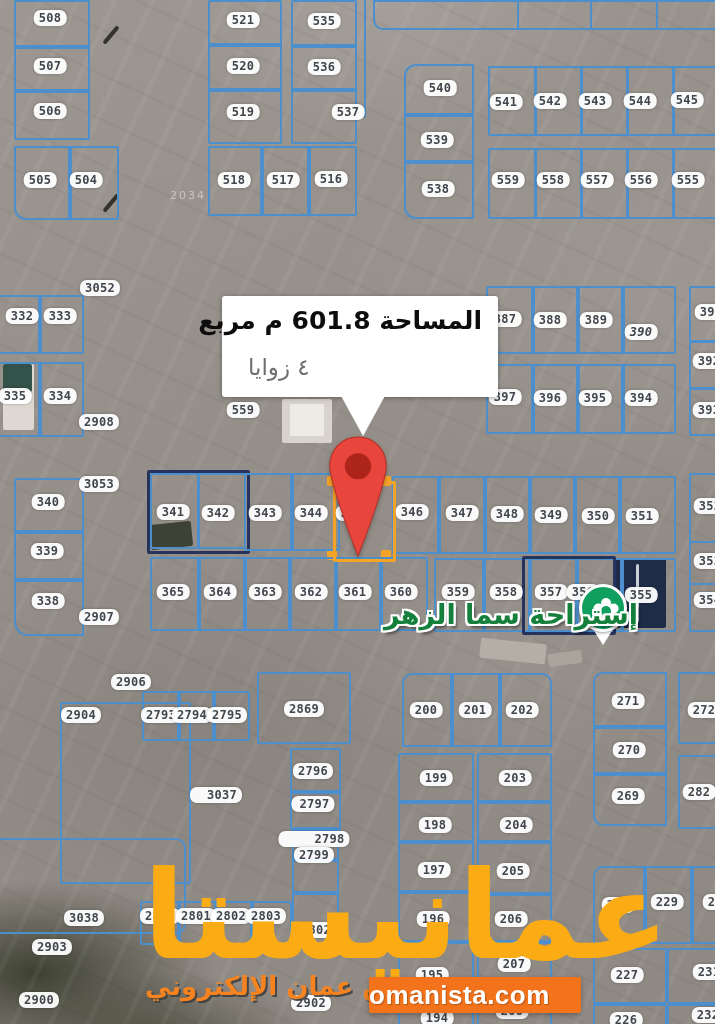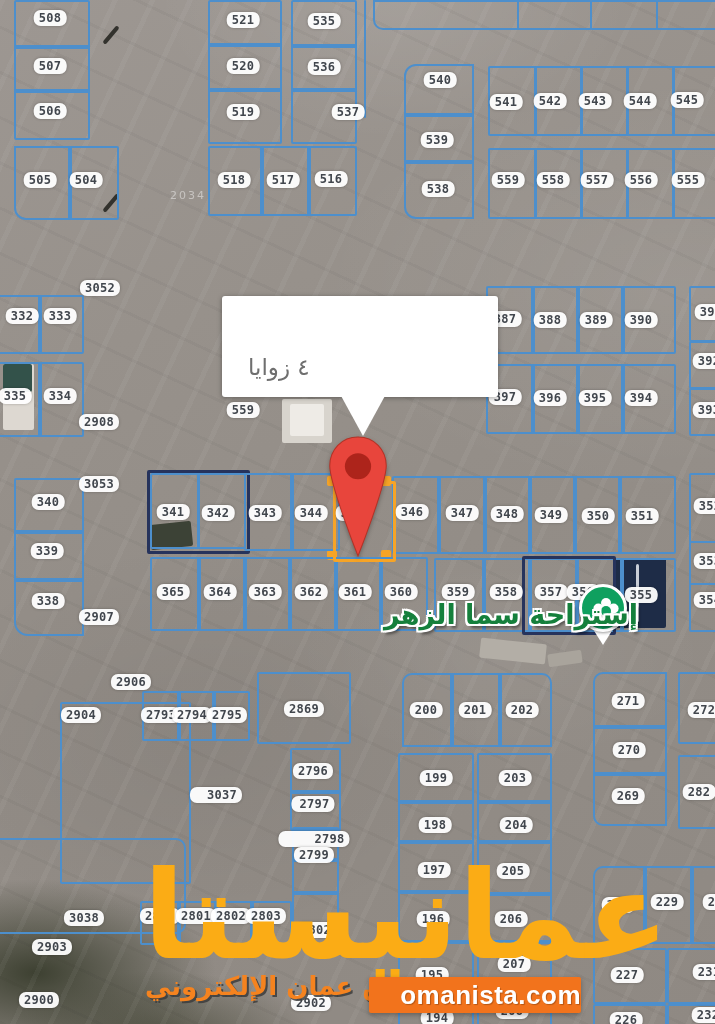--- a/index.html
+++ b/index.html
@@ -50,21 +50,21 @@
   .popup-pointer{position:absolute;left:340px;top:394px;width:0;height:0;z-index:6;
     border-left:23px solid transparent;border-right:23px solid transparent;border-top:42px solid #fff;}
   .pin{position:absolute;left:328px;top:436px;width:60px;height:121px;z-index:7;
     filter:drop-shadow(0 2px 2px rgba(0,0,0,.3));}
   
   .wm-logo{position:absolute;left:143px;top:845px;z-index:8;white-space:nowrap;direction:rtl;
     font:bold 122px "DejaVu Sans",sans-serif;color:#fbac15;line-height:1.18;letter-spacing:-2px;}
   .wm-tag{position:absolute;left:145px;top:971px;z-index:8;white-space:nowrap;direction:rtl;
     font:bold 26px "DejaVu Sans",sans-serif;color:#f5831f;text-shadow:2px 2px 0 rgba(60,60,60,.85);}
   .badge{position:absolute;left:369px;top:977px;width:212px;height:36px;background:#f2731c;border-radius:2px;
-    z-index:9;display:flex;align-items:center;justify-content:flex-end;box-shadow:0 2px 5px rgba(0,0,0,.3);}
+    z-index:9;display:flex;align-items:center;justify-content:flex-start;box-shadow:0 2px 5px rgba(0,0,0,.3);}
   .badge span{font:bold 26px "Liberation Sans",sans-serif;color:#fff;letter-spacing:.5px;
     text-shadow:1px 1px 1px rgba(0,0,0,.25);}
 </style>
 </head>
 <body>
 
 <div class="stage">
   <div id="gen">
       <div class="rect b" style="left: 14px; top: 0px; width: 72px; height: 45px;"></div>
       <div class="rect b" style="left: 14px; top: 45px; width: 72px; height: 44px;"></div>
@@ -207,21 +207,21 @@
       <div class="plot-label" style="left: 86px; top: 180px;">504</div>
       <div class="plot-label" style="left: 243px; top: 20px;">521</div>
       <div class="plot-label" style="left: 243px; top: 66px;">520</div>
       <div class="plot-label" style="left: 243px; top: 112px;">519</div>
       <div class="plot-label" style="left: 324px; top: 21px;">535</div>
       <div class="plot-label" style="left: 324px; top: 67px;">536</div>
       <div class="plot-label" style="left: 324px; top: 112px; margin-left: 24px;">537</div>
       <div class="plot-label" style="left: 234px; top: 180px;">518</div>
       <div class="plot-label" style="left: 283px; top: 180px;">517</div>
       <div class="plot-label" style="left: 331px; top: 179px;">516</div>
-      <div class="plot-label" style="left: 440px; top: 80px;">540</div>
+      <div class="plot-label" style="left: 440px; top: 88px; border-radius: 6px;">540</div>
       <div class="plot-label" style="left: 437px; top: 140px;">539</div>
       <div class="plot-label" style="left: 438px; top: 189px;">538</div>
       <div class="plot-label" style="left: 506px; top: 102px;">541</div>
       <div class="plot-label" style="left: 550px; top: 101px;">542</div>
       <div class="plot-label" style="left: 595px; top: 101px;">543</div>
       <div class="plot-label" style="left: 640px; top: 101px;">544</div>
       <div class="plot-label" style="left: 687px; top: 100px;">545</div>
       <div class="plot-label" style="left: 508px; top: 180px;">559</div>
       <div class="plot-label" style="left: 553px; top: 180px;">558</div>
       <div class="plot-label" style="left: 597px; top: 180px;">557</div>
@@ -230,21 +230,21 @@
       <div class="plot-label" style="left: 100px; top: 288px;">3052</div>
       <div class="plot-label" style="left: 22px; top: 316px;">332</div>
       <div class="plot-label" style="left: 60px; top: 316px;">333</div>
       <div class="plot-label" style="left: 15px; top: 396px;">335</div>
       <div class="plot-label" style="left: 60px; top: 396px;">334</div>
       <div class="plot-label" style="left: 99px; top: 422px;">2908</div>
       <div class="plot-label" style="left: 243px; top: 410px;">559</div>
       <div class="plot-label" style="left: 505px; top: 319px;">387</div>
       <div class="plot-label" style="left: 550px; top: 320px;">388</div>
       <div class="plot-label" style="left: 596px; top: 320px;">389</div>
-      <div class="plot-label" style="left: 641px; top: 320px;">390</div>
+      <div class="plot-label" style="left: 641px; top: 332px; font-style: italic;">390</div>
       <div class="plot-label" style="left: 711px; top: 312px;">391</div>
       <div class="plot-label" style="left: 709px; top: 361px;">392</div>
       <div class="plot-label" style="left: 709px; top: 410px;">393</div>
       <div class="plot-label" style="left: 505px; top: 397px;">397</div>
       <div class="plot-label" style="left: 550px; top: 398px;">396</div>
       <div class="plot-label" style="left: 595px; top: 398px;">395</div>
       <div class="plot-label" style="left: 641px; top: 398px;">394</div>
       <div class="plot-label" style="left: 99px; top: 484px;">3053</div>
       <div class="plot-label" style="left: 48px; top: 502px;">340</div>
       <div class="plot-label" style="left: 47px; top: 551px;">339</div>
@@ -328,20 +328,21 @@
 
   <div class="poi">
     <div class="poi-tail"></div>
     <div class="poi-circle">
       <div class="flower"></div>
     </div>
   </div>
   <div class="poi-label">إستراحة سما الزهر</div>
 
   <div class="popup">
+    <div class="popup-line1">المساحة 601.8 م مربع</div>
     <div class="popup-line2">٤ زوايا</div>
   </div>
   <div class="popup-pointer"></div>
 
   <svg class="pin" viewBox="0 0 58 120" xmlns="http://www.w3.org/2000/svg">
     <path d="M29 1 C13 1 1 13.5 1 29.5 C1 48 29 119 29 119 C29 119 57 48 57 29.5 C57 13.5 45 1 29 1 Z" fill="#e8453c" stroke="#b33226" stroke-width="1"></path>
     <circle cx="29" cy="30" r="13" fill="#ad241b"></circle>
   </svg>
 
   <div class="wm-logo">عمانيستا</div>

